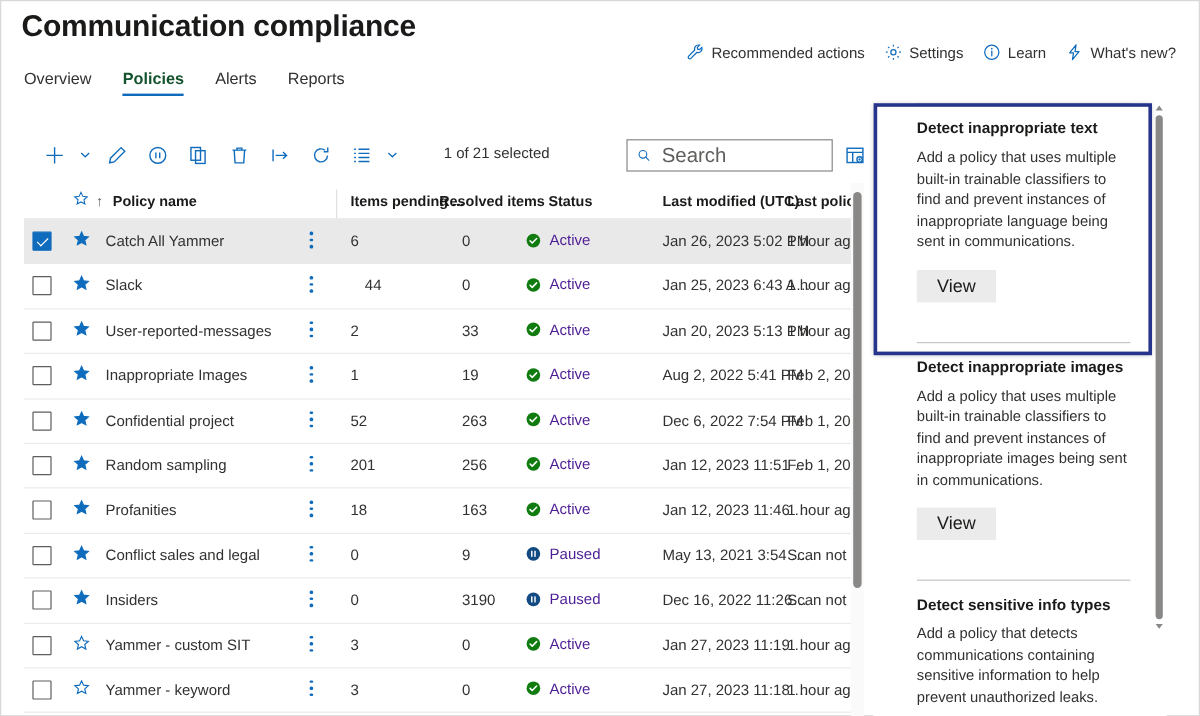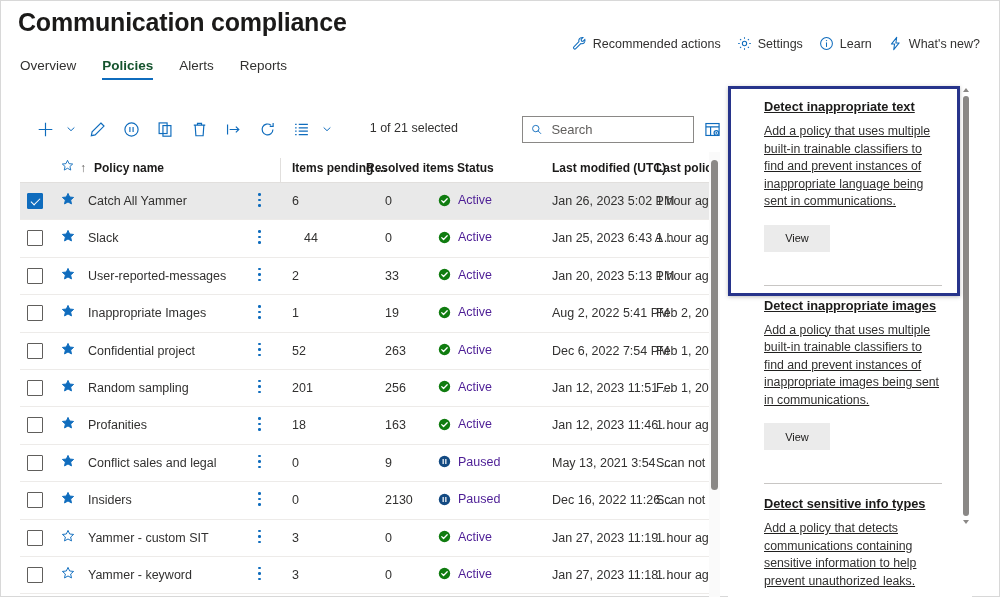--- a/index.html
+++ b/index.html
@@ -52,21 +52,21 @@
   .sel-count {
     position: absolute; right: 262px; top: 9px;
     font-size: 12.5px; color: #323130; white-space: nowrap;
   }
   .search-box {
     position: absolute; left: 502px; top: 4px; width: 172px; height: 27px;
     border: 1px solid #8a8886; background: #fff;
     display: flex; align-items: center; padding: 0 8px; gap: 7px;
   }
   .search-box input {
-    border: 0; outline: 0; font-size: 13px; font-family: "Liberation Sans", sans-serif;
+    border: 0; outline: 0; font-size: 17px; font-family: "Liberation Sans", sans-serif;
     color: #605e5c; width: 100%; background: transparent;
   }
   .search-box input::placeholder { color: #605e5c; }
   .filter-btn {
     position: absolute; left: 682px; top: 7px; width: 20px; height: 20px;
     display: flex; align-items: center; justify-content: center; cursor: pointer;
   }
 
   
   .table-wrap {
@@ -121,26 +121,26 @@
   .panel-arrow-dn { position: absolute; right: 3px; top: 434px; width: 0; height: 0; border-left: 3px solid transparent; border-right: 3px solid transparent; border-top: 4px solid #8a8886; }
 
   .panel-inner { position: absolute; left: 0; top: 0; width: 232px; padding: 0 18px 0 14px; }
   .panel-head {
     display: flex; align-items: center; gap: 9px;
     padding: 13px 0 9px 0;
   }
   .panel-title { font-size: 14px; font-weight: bold; color: #1b1a19; }
   .panel-rule { height: 1px; background: #c8c6c4; margin-left: 22px; }
 
-  .tpl { padding: 12px 0 20px 22px; text-decoration: underline; }
+  .tpl { padding: 12px 0 20px 22px; }
   .tpl-title { font-size: 12.8px; font-weight: bold; color: #1b1a19; margin-bottom: 9px; }
   .tpl-desc { font-size: 12.3px; color: #323130; line-height: 17.5px; width: 180px; }
   .tpl-view {
     margin-top: 14px; width: 66px; height: 27px; background: #ebebeb;
-    border: 0; font-size: 11px; color: #1b1a19; cursor: pointer;
+    border: 0; font-size: 15px; color: #1b1a19; cursor: pointer;
     font-family: "Liberation Sans", sans-serif;
   }
   .tpl-rule { height: 1px; background: #c8c6c4; margin: 13px 0 0 22px; }
 
   .focus-ring {
     position: absolute; left: 728px; top: 86px; width: 232px; height: 210px;
     border: 3px solid #27348b; pointer-events: none;
     box-shadow: 0 1px 4px rgba(0,0,0,0.25);
   }
 </style>
@@ -495,21 +495,21 @@
         <div class="star"><svg width="14" height="14" viewBox="0 0 16 16">
             <path d="M8 1.6l1.9 4.1 4.5 0.5-3.4 3 1 4.4L8 11.4l-4 2.2 1-4.4-3.4-3 4.5-0.5z" fill="#0f6cbd" stroke="#0f6cbd" stroke-width="1.1"></path>
           </svg></div>
         <div class="cell" style="left:68px;">Insiders</div>
         <div class="kebab">
           <span></span>
           <span></span>
           <span></span>
         </div>
         <div class="cell" style="left:272px;">0</div>
-        <div class="cell" style="left:365px;">2130</div>
+        <div class="cell" style="left:365px;">3190</div>
         <div class="status">
           <svg width="13" height="13" viewBox="0 0 16 16">
             <circle cx="8" cy="8" r="7" fill="#134a82"></circle>
             <rect x="5.6" y="4.9" width="1.5" height="6.2" fill="#fff"></rect>
             <rect x="8.9" y="4.9" width="1.5" height="6.2" fill="#fff"></rect>
           </svg>
           <span class="status-label">Paused</span>
         </div>
         <div class="cell" style="left:532px;">Dec 16, 2022 11:26…</div>
         <div class="cell" style="left:636px;">Scan not ava</div>

